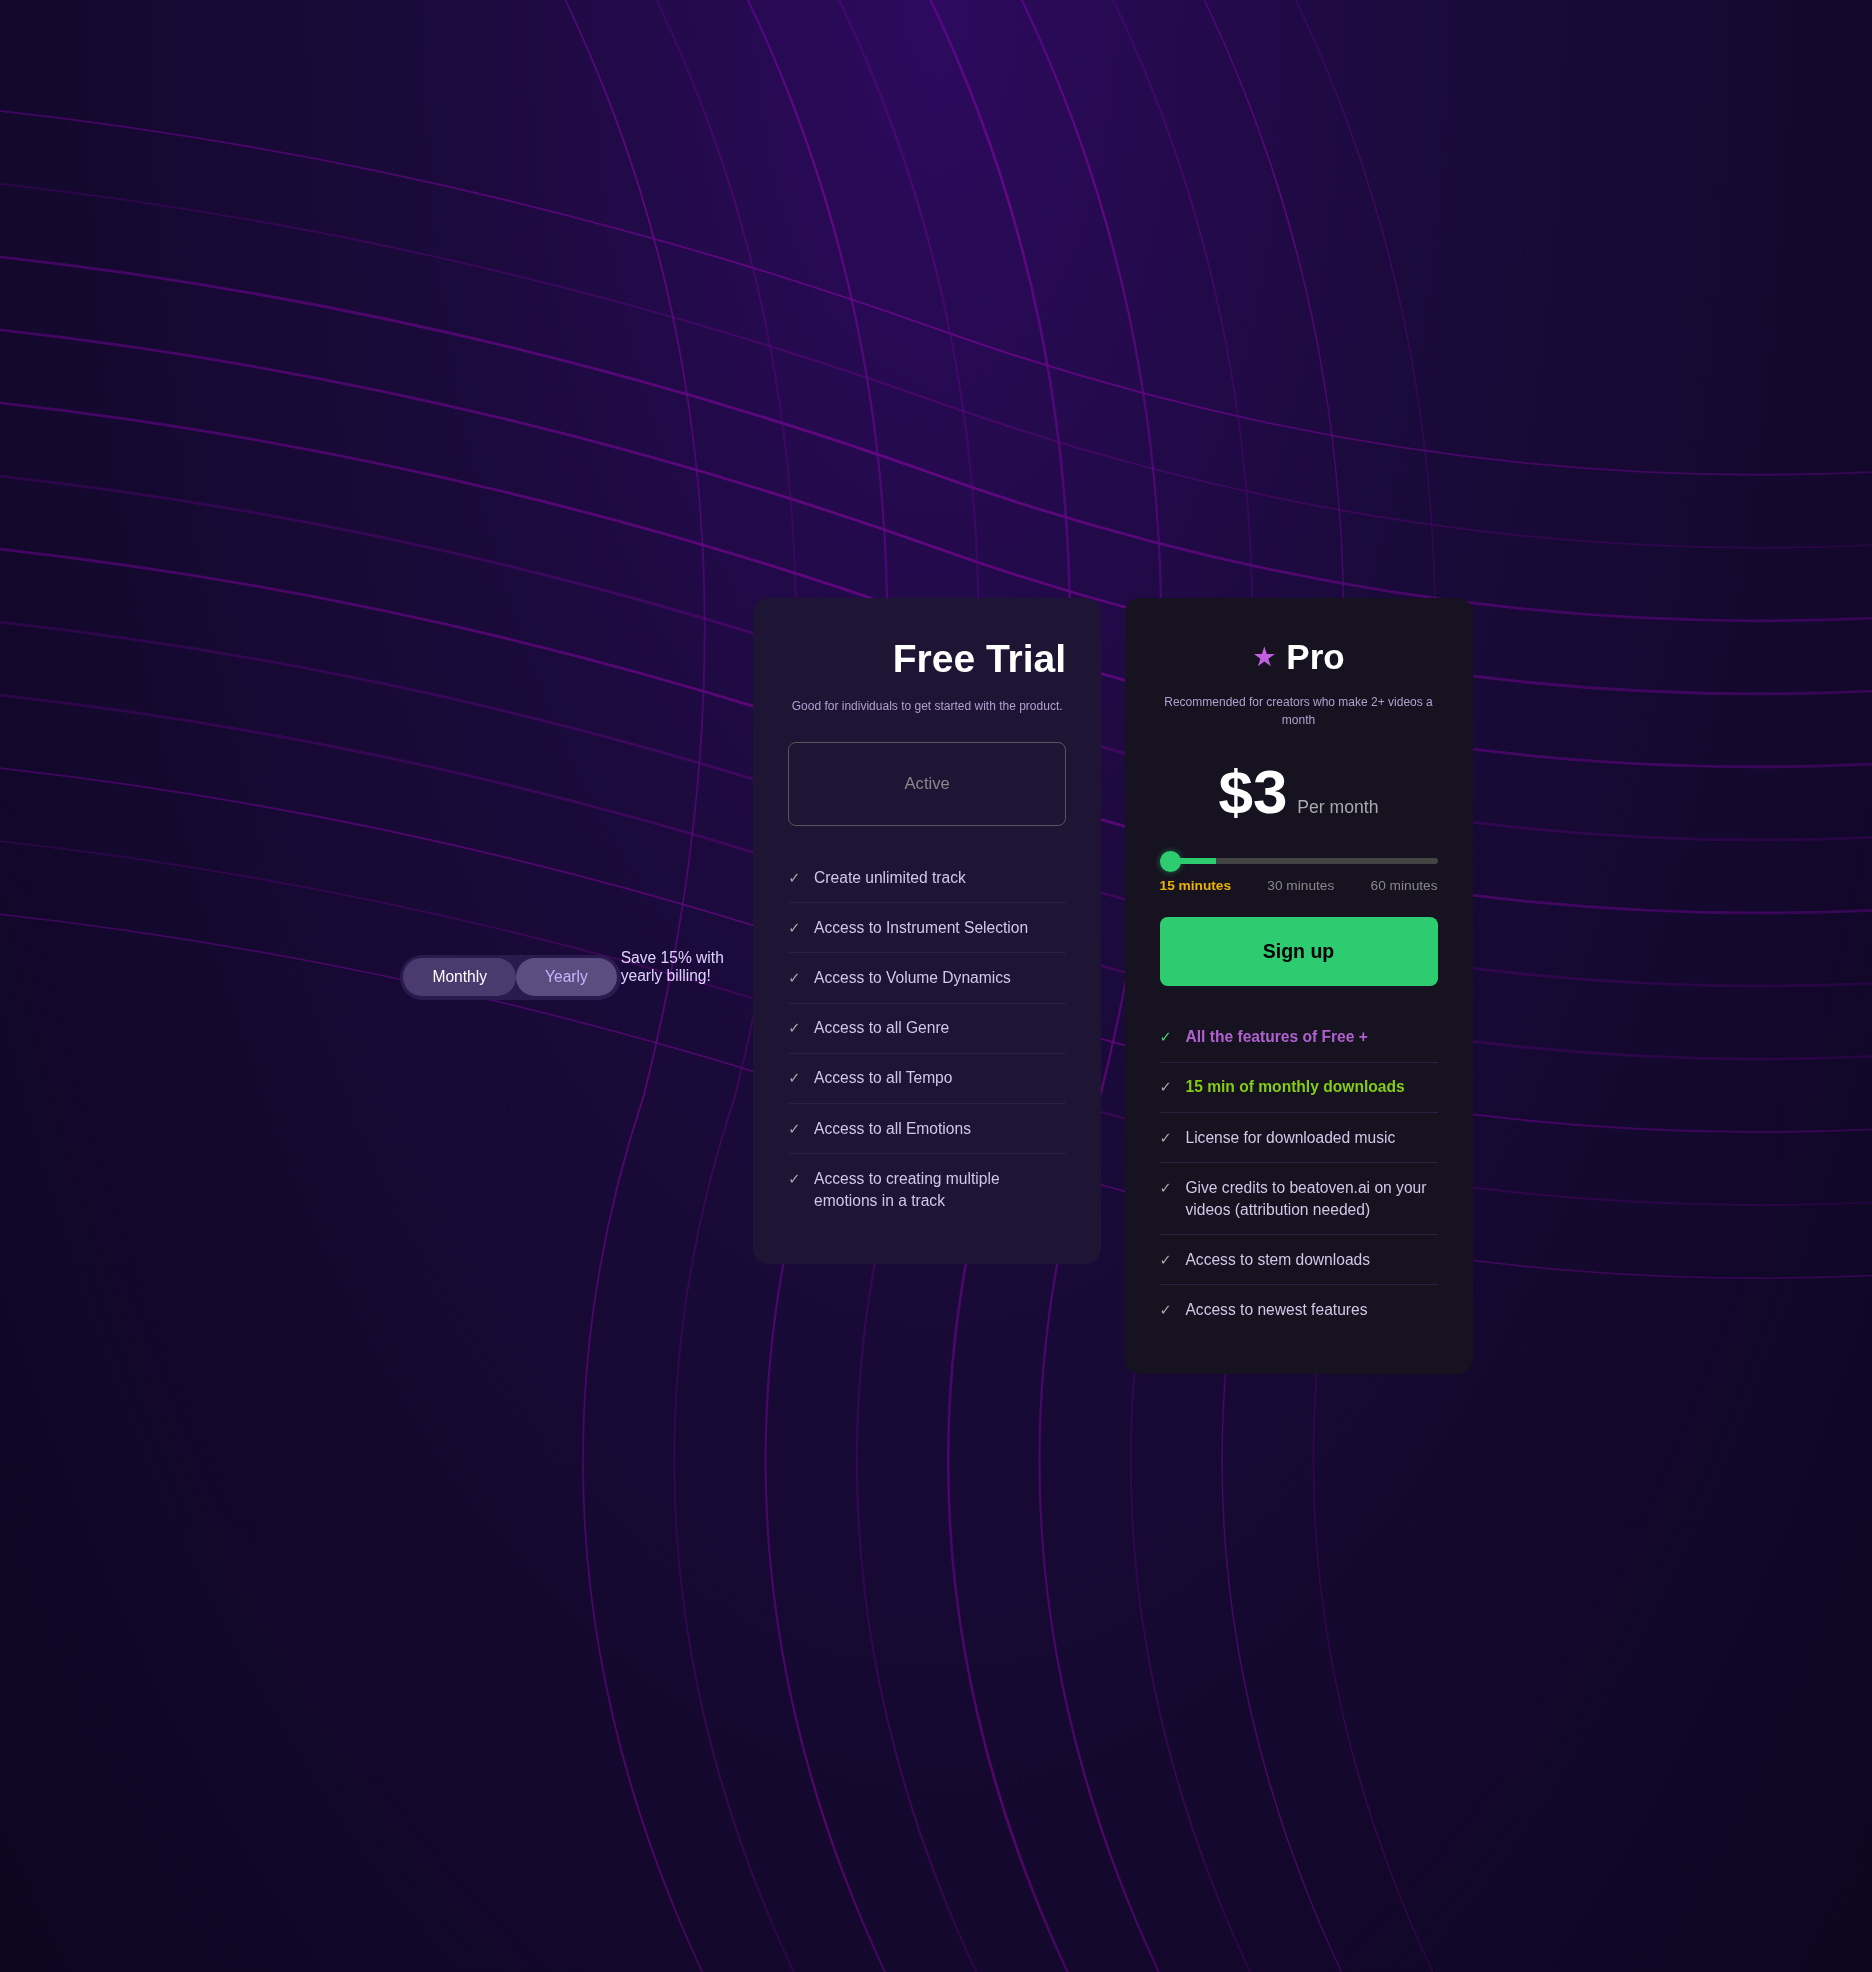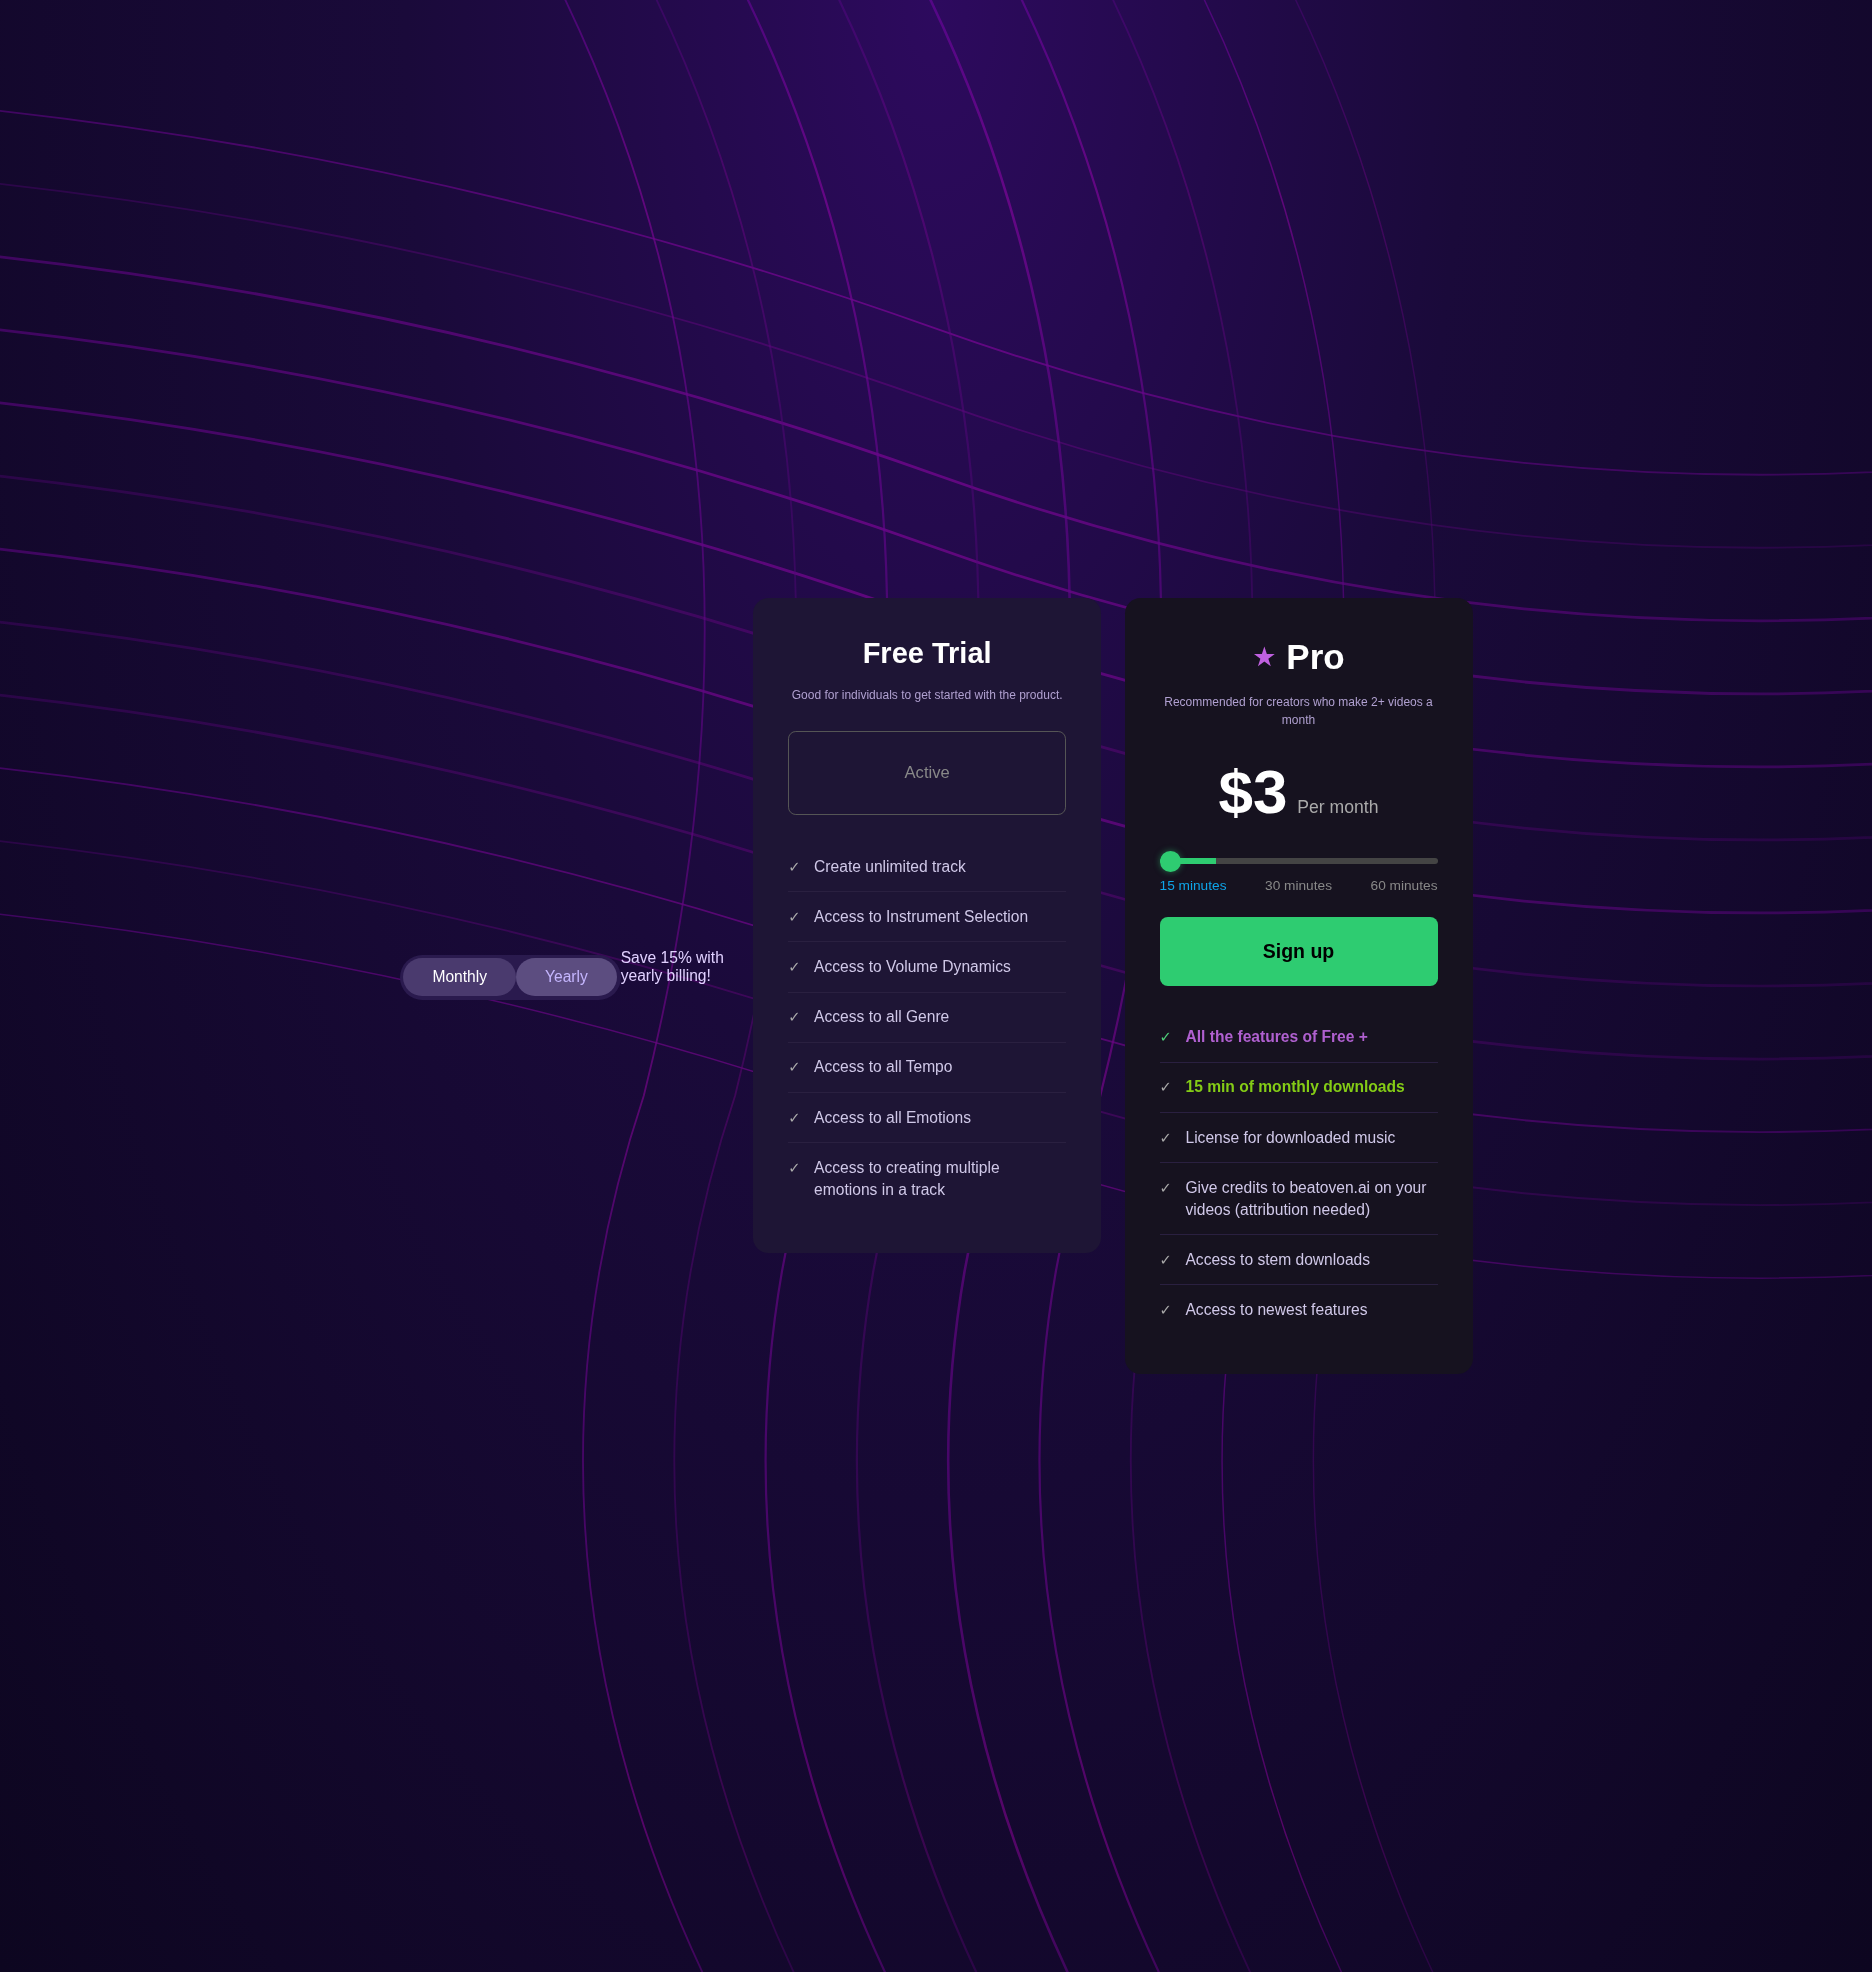--- a/index.html
+++ b/index.html
@@ -101,24 +101,24 @@
 
     .card-free {
       background: #1e1535;
     }
 
     .card-pro {
       background: #16121f;
     }
 
     .card-title {
-      font-size: 29px;
+      font-size: 39px;
       font-weight: 800;
       color: #fff;
-      text-align: center;
+      text-align: right;
       margin-bottom: 15.6px;
     }
 
     .card-subtitle {
       font-size: 12px;
       color: #b0a0d0;
       text-align: center;
       line-height: 1.5;
       margin-bottom: 27px;
     }
@@ -239,22 +239,22 @@
       margin-top: 9.8px;
       margin-bottom: 23.4px;
     }
 
     .slider-label {
       font-size: 13.7px;
       color: #888;
     }
 
     .slider-label.active-label {
-      color: #0ea5e9;
-      font-weight: 400;
+      color: #eab308;
+      font-weight: 700;
     }
 
     
     .signup-btn {
       width: 100%;
       padding: 23px;
       background: #2ecc71;
       border: none;
       border-radius: 7.8px;
       color: #000;

